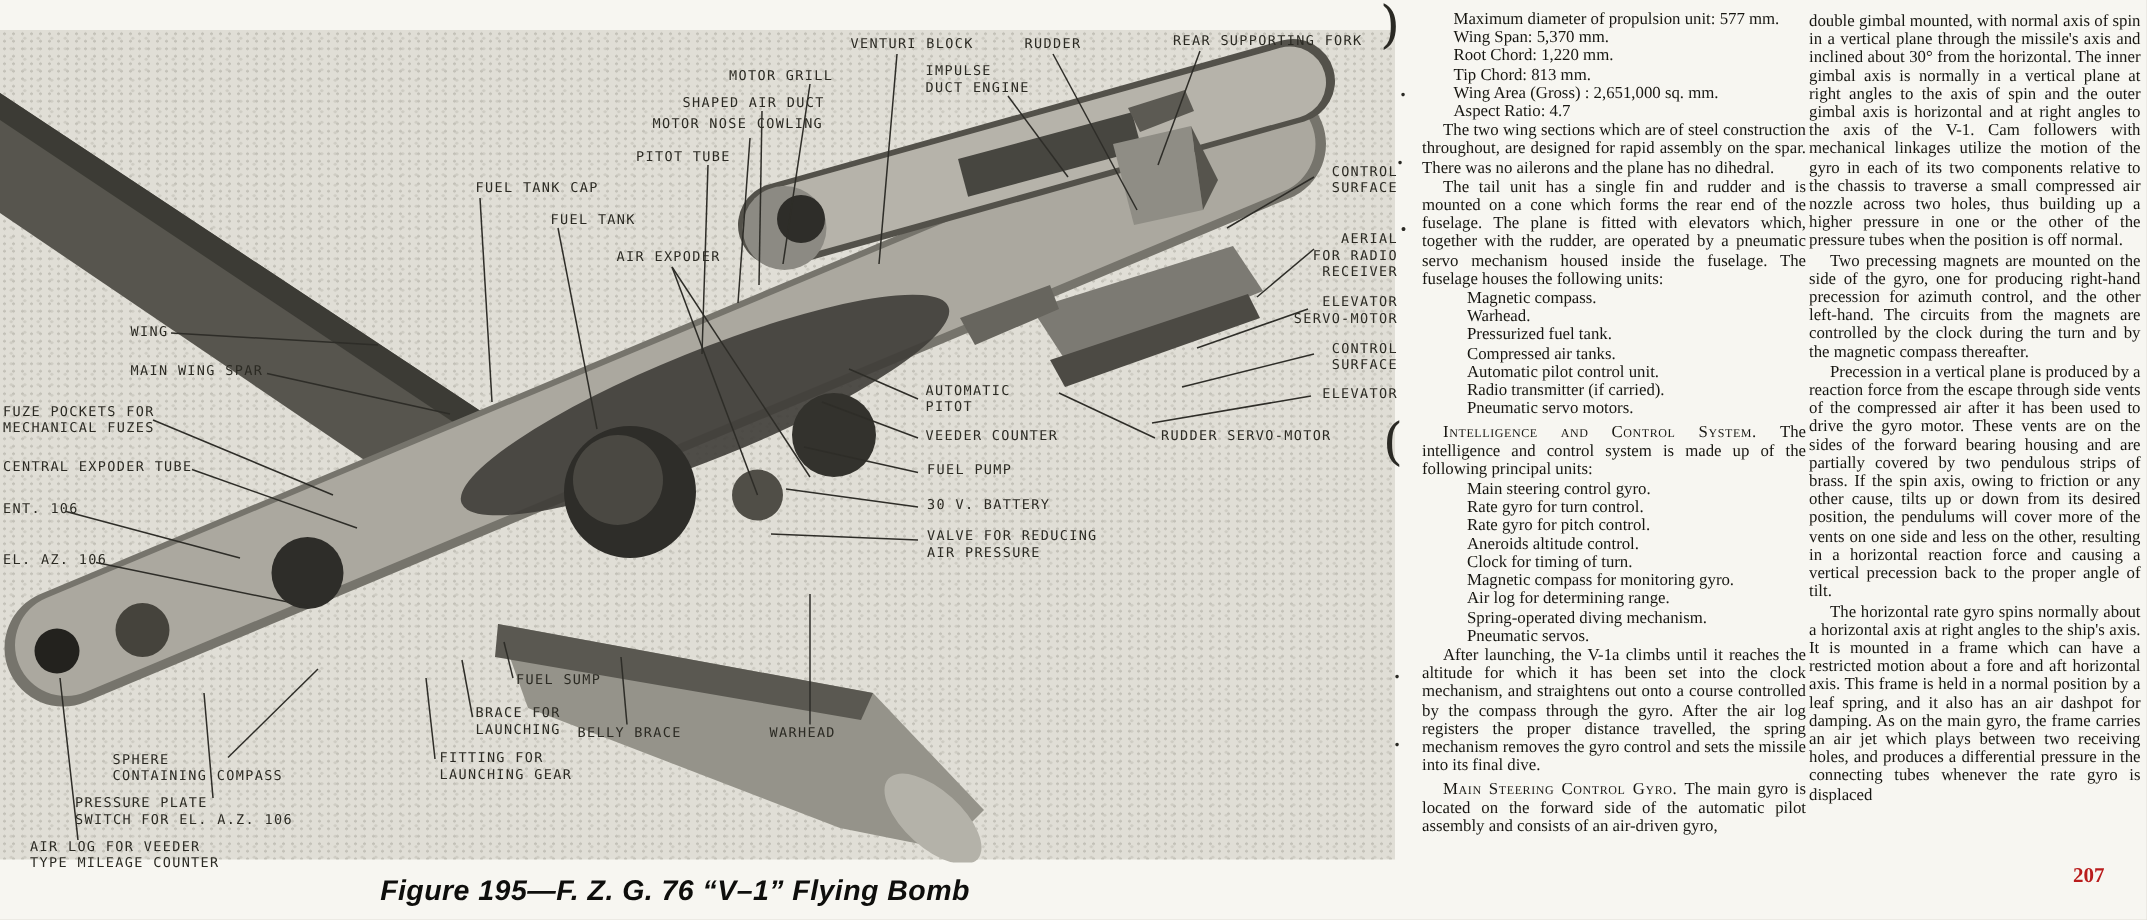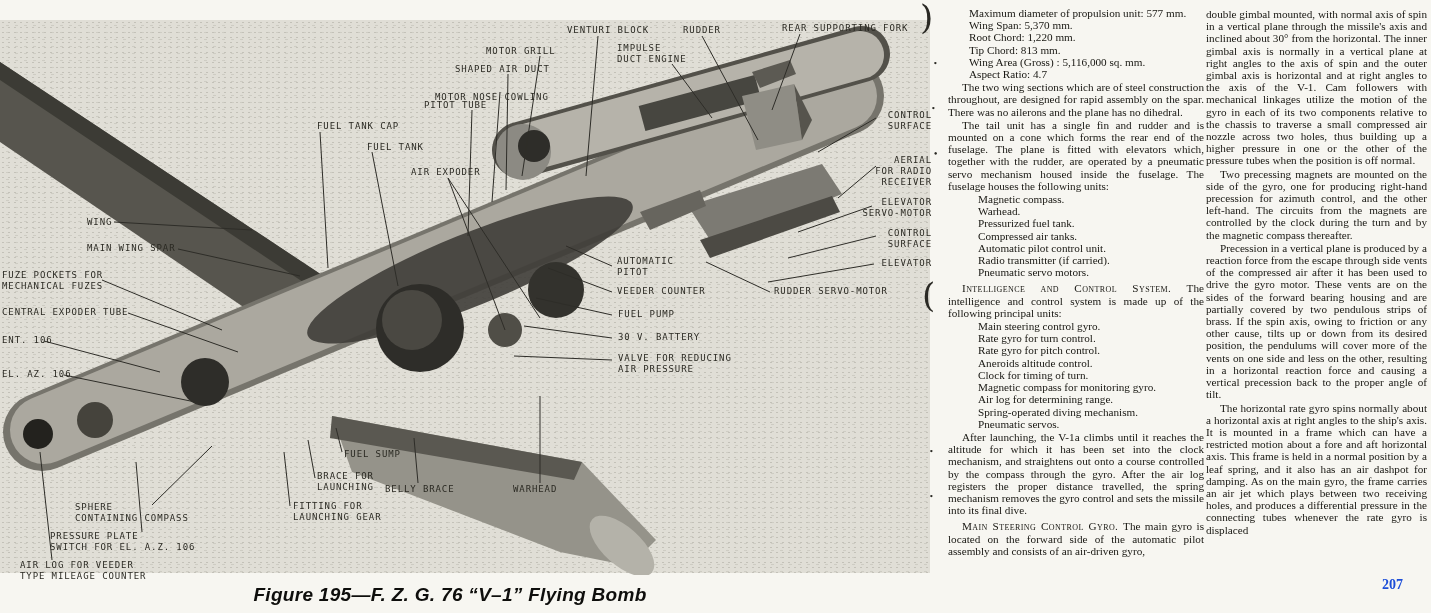--- a/index.html
+++ b/index.html
@@ -41,21 +41,21 @@
   .col-mid{left:948px;width:256px;}
   .col-right{left:1206px;width:221px;}
   .spec-line{padding-left:40px;text-indent:-19px;}
   .list-item{padding-left:30px;}
   .para{margin:1px 0 1px 0;text-indent:14px;}
   .para.has-lead{margin-top:4px;}
   .para.noindent{text-indent:0;}
   .lead{font-variant:small-caps;letter-spacing:0.4px;}
   .page-number{
     position:absolute;left:1382px;top:577px;
-    font-weight:bold;font-size:14px;color:#1d4ed8;
+    font-weight:bold;font-size:14px;color:#b91c1c;
   }
   .mark{
     position:absolute;color:#2a2924;
     font-family:"DejaVu Serif", serif;line-height:1;
   }
 </style>
 </head>
 <body>
 
 <div class="figure-panel">
@@ -144,21 +144,21 @@
   </svg>
 
   <div id="labels">
       <div class="fig-label" style="top: 25px; left: 567px;">VENTURI BLOCK</div>
       <div class="fig-label" style="top: 25px; left: 683px;">RUDDER</div>
       <div class="fig-label" style="top: 23px; left: 782px;">REAR SUPPORTING FORK</div>
       <div class="fig-label" style="top: 46px; left: 486px;">MOTOR GRILL</div>
       <div class="fig-label" style="top: 43px; left: 617px;">IMPULSE
 DUCT ENGINE</div>
       <div class="fig-label" style="top: 64px; left: 455px;">SHAPED AIR DUCT</div>
-      <div class="fig-label" style="top: 92px; left: 423px; padding-left: 12px;">MOTOR NOSE COWLING</div>
+      <div class="fig-label" style="top: 78px; left: 423px; padding-left: 12px;">MOTOR NOSE COWLING</div>
       <div class="fig-label" style="top: 100px; left: 424px;">PITOT TUBE</div>
       <div class="fig-label" style="top: 121px; left: 317px;">FUEL TANK CAP</div>
       <div class="fig-label" style="top: 142px; left: 367px;">FUEL TANK</div>
       <div class="fig-label" style="top: 167px; left: 411px;">AIR EXPODER</div>
       <div class="fig-label right" style="top: 110px; right: 13px;">CONTROL
 SURFACE</div>
       <div class="fig-label right" style="top: 155px; right: 13px;">AERIAL
 FOR RADIO
 RECEIVER</div>
       <div class="fig-label right" style="top: 197px; right: 13px;">ELEVATOR
@@ -197,21 +197,21 @@
     </div>
 
   <div class="caption">Figure 195—F. Z. G. 76 “V–1” Flying Bomb</div>
 </div>
 
 <section class="col col-mid" id="col-mid">
     <div class="spec-line">Maximum diameter of propulsion unit: 577 mm.</div>
     <div class="spec-line">Wing Span: 5,370 mm.</div>
     <div class="spec-line">Root Chord: 1,220 mm.</div>
     <div class="spec-line">Tip Chord: 813 mm.</div>
-    <div class="spec-line">Wing Area (Gross) : 5,116,000 sq. mm.</div>
+    <div class="spec-line">Wing Area (Gross) : 2,651,000 sq. mm.</div>
     <div class="spec-line">Aspect Ratio: 4.7</div>
     <p class="para">The two wing sections which are of steel construction throughout, are designed for rapid assembly on the spar.  There was no ailerons and the plane has no dihedral.</p>
     <p class="para">The tail unit has a single fin and rudder and is mounted on a cone which forms the rear end of the fuselage.  The plane is fitted with elevators which, together with the rudder, are operated by a pneumatic servo mechanism housed inside the fuselage.  The fuselage houses the following units:</p>
     <div class="list-item">Magnetic compass.</div>
     <div class="list-item">Warhead.</div>
     <div class="list-item">Pressurized fuel tank.</div>
     <div class="list-item">Compressed air tanks.</div>
     <div class="list-item">Automatic pilot control unit.</div>
     <div class="list-item">Radio transmitter (if carried).</div>
     <div class="list-item">Pneumatic servo motors.</div>

